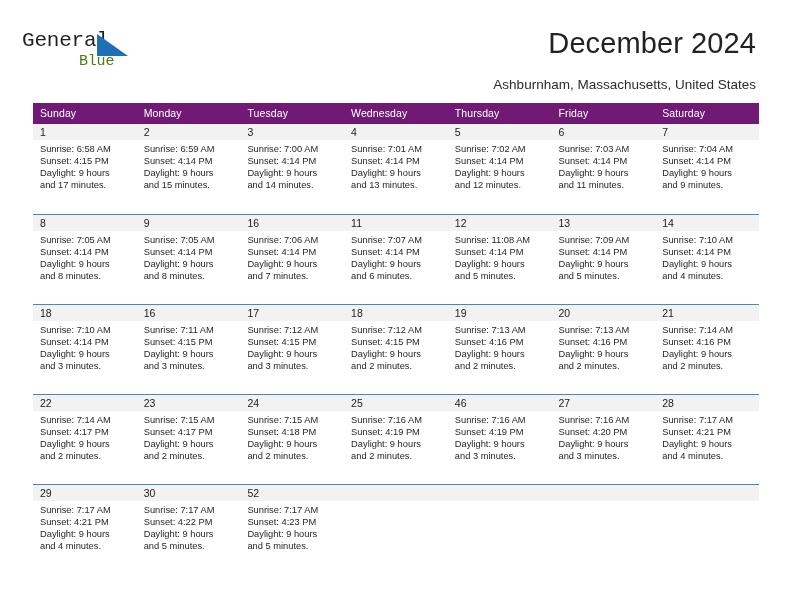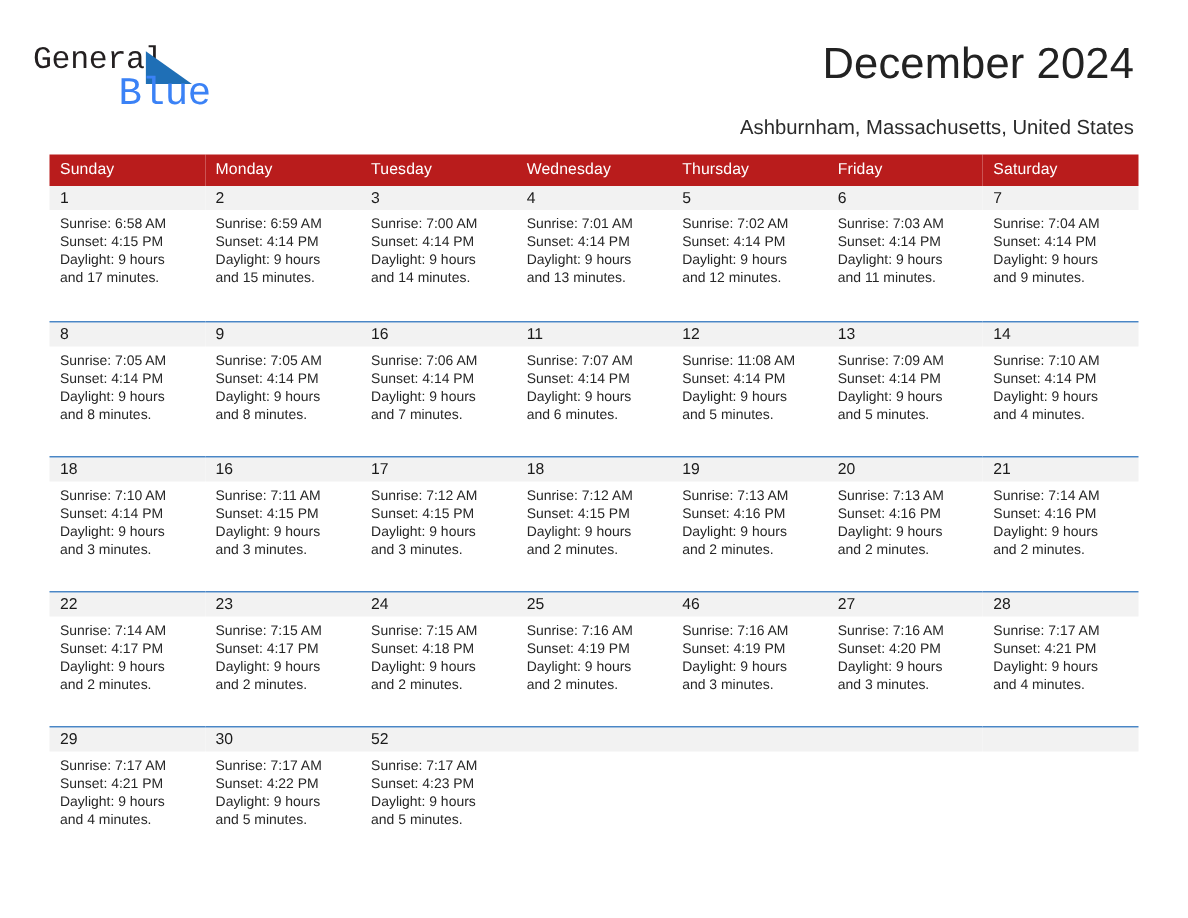--- a/index.html
+++ b/index.html
@@ -39,23 +39,23 @@
     top: 0;
     font-size: 21px;
     letter-spacing: -0.2px;
     color: #231f20;
     line-height: 24px;
   }
   .logo-blue {
     position: absolute;
     left: 57px;
     top: 21px;
-    font-size: 26px;
+    font-size: 15px;
     letter-spacing: -0.2px;
-    color: #3b82f6;
+    color: #4d7c0f;
     line-height: 24px;
   }
   .logo-tri {
     position: absolute;
     left: 75px;
     top: 5px;
     width: 31px;
     height: 22px;
     background: #1f6fb6;
     clip-path: polygon(0 0, 100% 100%, 0 100%);
@@ -88,21 +88,21 @@
     position: absolute;
     left: 33px;
     top: 103px;
     width: 726px;
     border-collapse: collapse;
     table-layout: fixed;
   }
   .cal col { width: 103.71px; }
 
   .cal thead th {
-    background: #b91c1c;
+    background: #701a75;
     color: #ffffff;
     font-size: 10.5px;
     font-weight: 400;
     text-align: left;
     padding: 5px 0 5px 7px;
     height: 21px;
     line-height: 11px;
     letter-spacing: 0.1px;
   }
 

